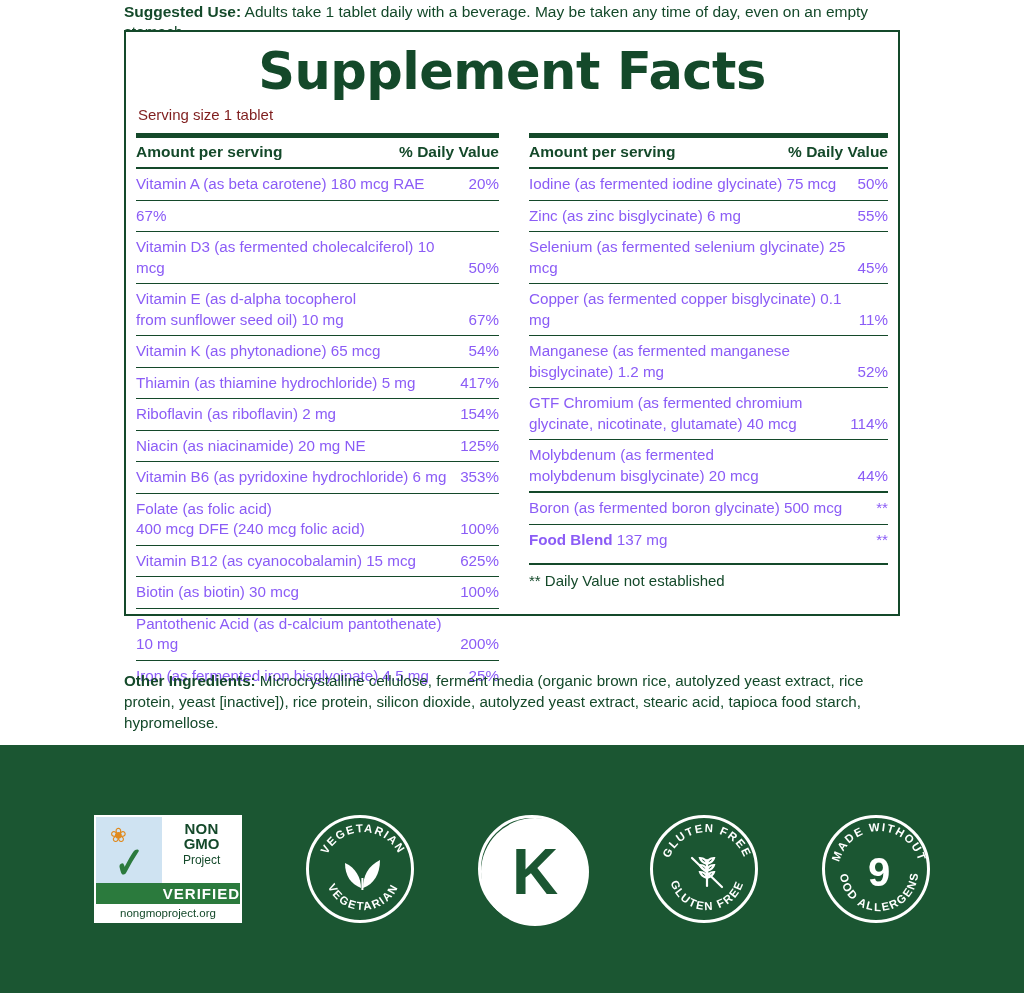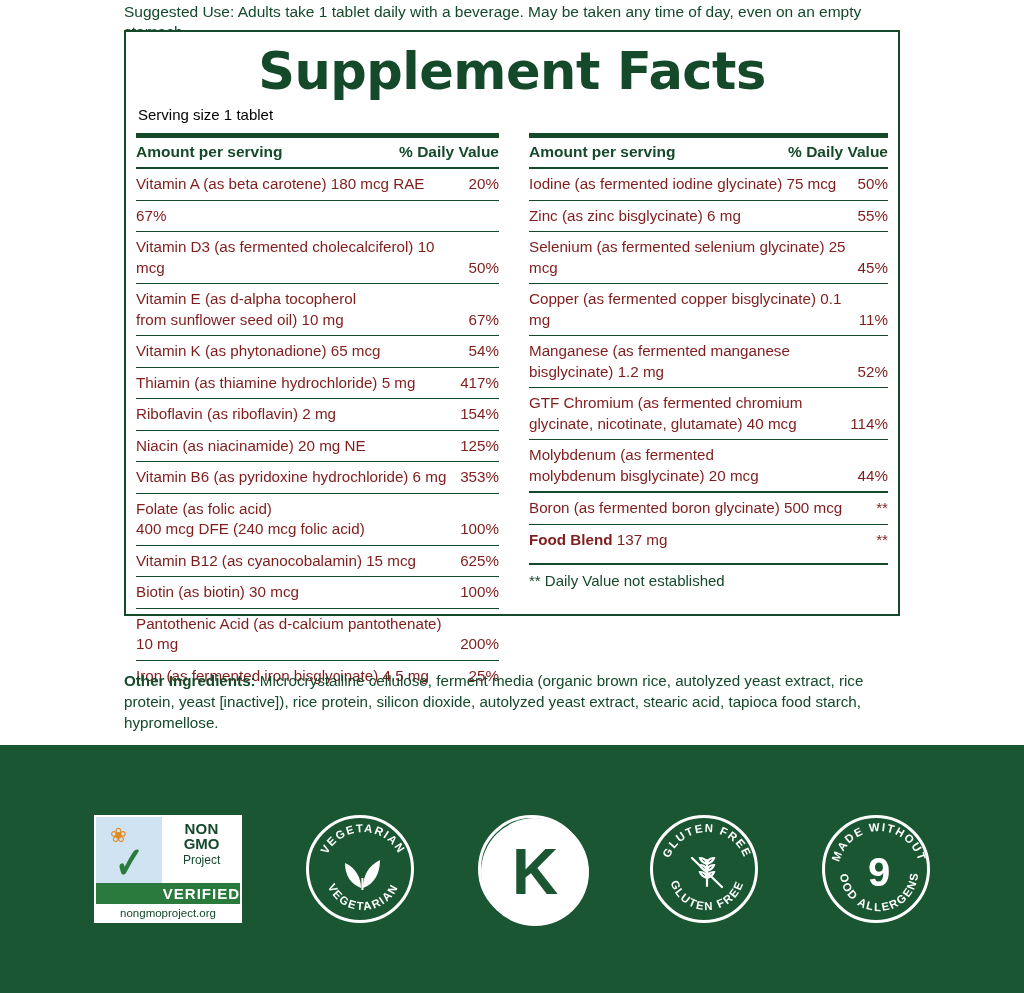--- a/index.html
+++ b/index.html
@@ -19,21 +19,21 @@
   
   .suggested-use {
     position: absolute;
     left: 124px;
     top: 2px;
     width: 780px;
     font-size: 15.5px;
     line-height: 20px;
     color: #14492a;
   }
-  .suggested-use .lbl { font-weight: normal; }
+  .suggested-use .lbl { font-weight: bold; }
 
   
   .facts-panel {
     position: absolute;
     left: 124px;
     top: 30px;
     width: 776px;
     height: 586px;
     border: 2.5px solid #14492a;
     background: #ffffff;
@@ -46,21 +46,21 @@
     font-weight: bold;
     letter-spacing: -0.5px;
     color: #14492a;
     margin-top: 12px;
     font-family: "DejaVu Sans", sans-serif;
   }
 
   .serving-size {
     margin: 6px 0 0 12px;
     font-size: 15px;
-    color: #000000;
+    color: #7f1d1d;
   }
 
   .columns {
     display: flex;
     margin-top: 10px;
     padding: 0 10px;
     gap: 2px;
   }
   .col { width: 50%; position: relative; }
   .col-left { padding-right: 12px; }
@@ -78,21 +78,21 @@
   }
 
   .nut-row {
     display: flex;
     justify-content: space-between;
     align-items: flex-end;
     font-size: 15.2px;
     line-height: 20.5px;
     padding: 5px 0 5px 0;
     border-top: 1.3px solid #14492a;
-    color: #7f1d1d;
+    color: #8b5cf6;
   }
   .nut-row:first-of-type { border-top: none; }
   .nut-name { padding-right: 8px; }
   .nut-dv { white-space: nowrap; text-align: right; }
 
   .sub-text {
     font-size: 15px;
     line-height: 20px;
     padding-left: 14px;
     font-weight: normal;

